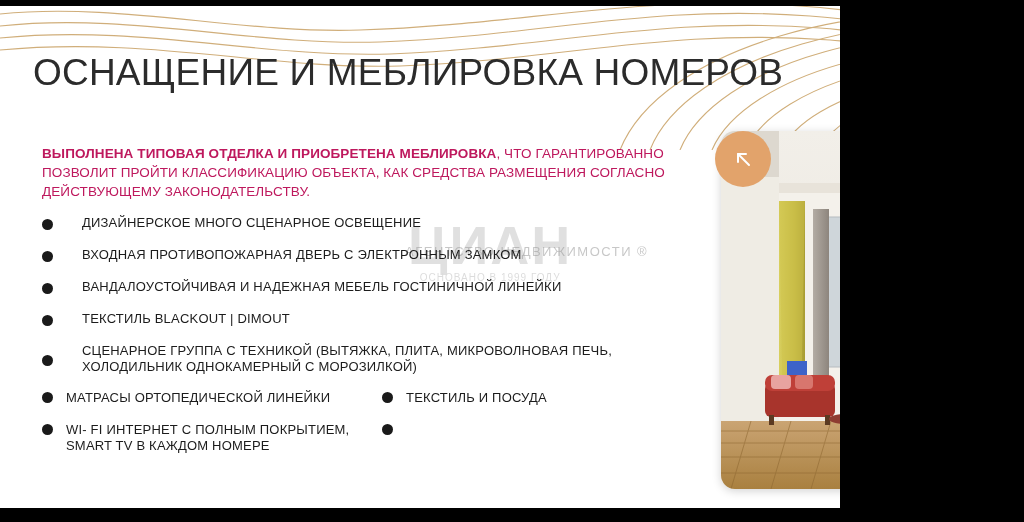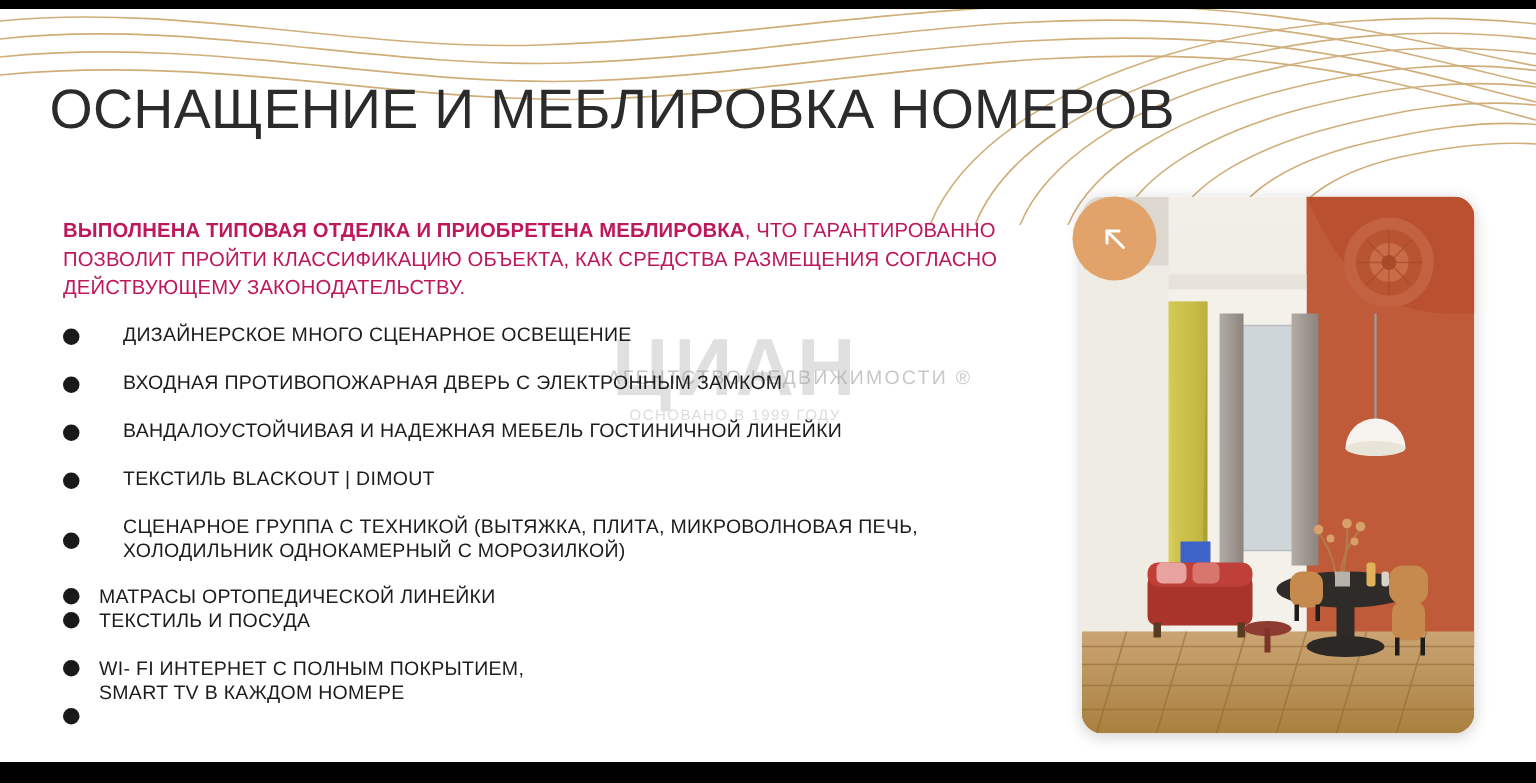--- a/index.html
+++ b/index.html
@@ -8,21 +8,21 @@
     background: #000;
   }
   body {
     width: 1024px;
     height: 522px;
     overflow: hidden;
     font-family: "Liberation Sans", sans-serif;
   }
   .slide {
     position: relative;
-    width: 1024px;
+    width: 840px;
     height: 522px;
     background: #ffffff;
     overflow: hidden;
   }
   
   .bar {
     position: absolute;
     left: 0;
     width: 1024px;
     height: 6px;
@@ -103,21 +103,20 @@
   .bullet-cols {
     position: absolute;
     left: 42px;
     top: 390px;
     width: 660px;
     z-index: 5;
   }
   .brow {
     display: flex;
     margin-bottom: 16px;
-    flex-direction: column;
   }
   .bcol {
     display: flex;
     align-items: flex-start;
   }
   .bcol.left { width: 340px; }
   .bcol.right { width: 300px; text-align: right; }
 
   
   .watermark {

